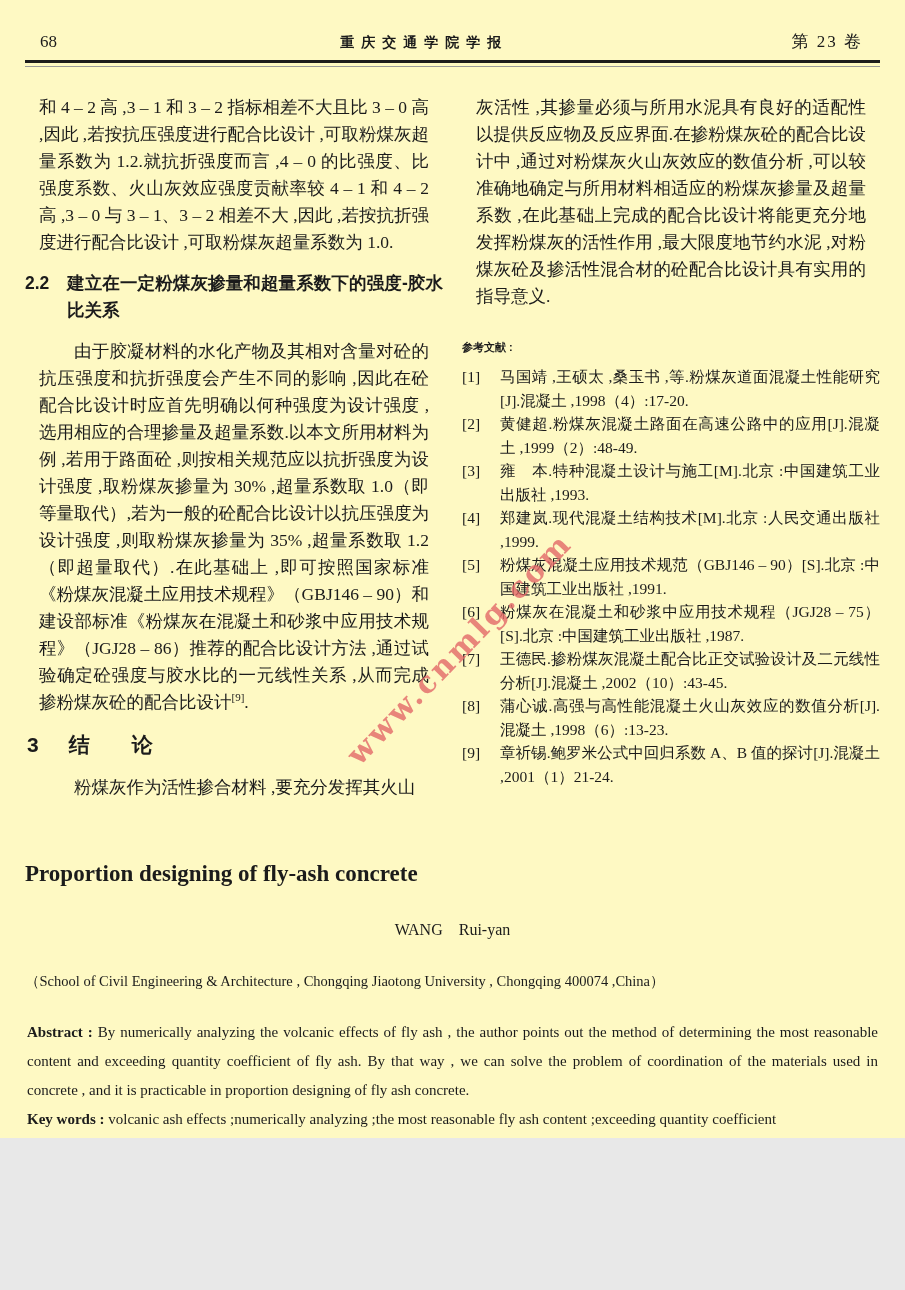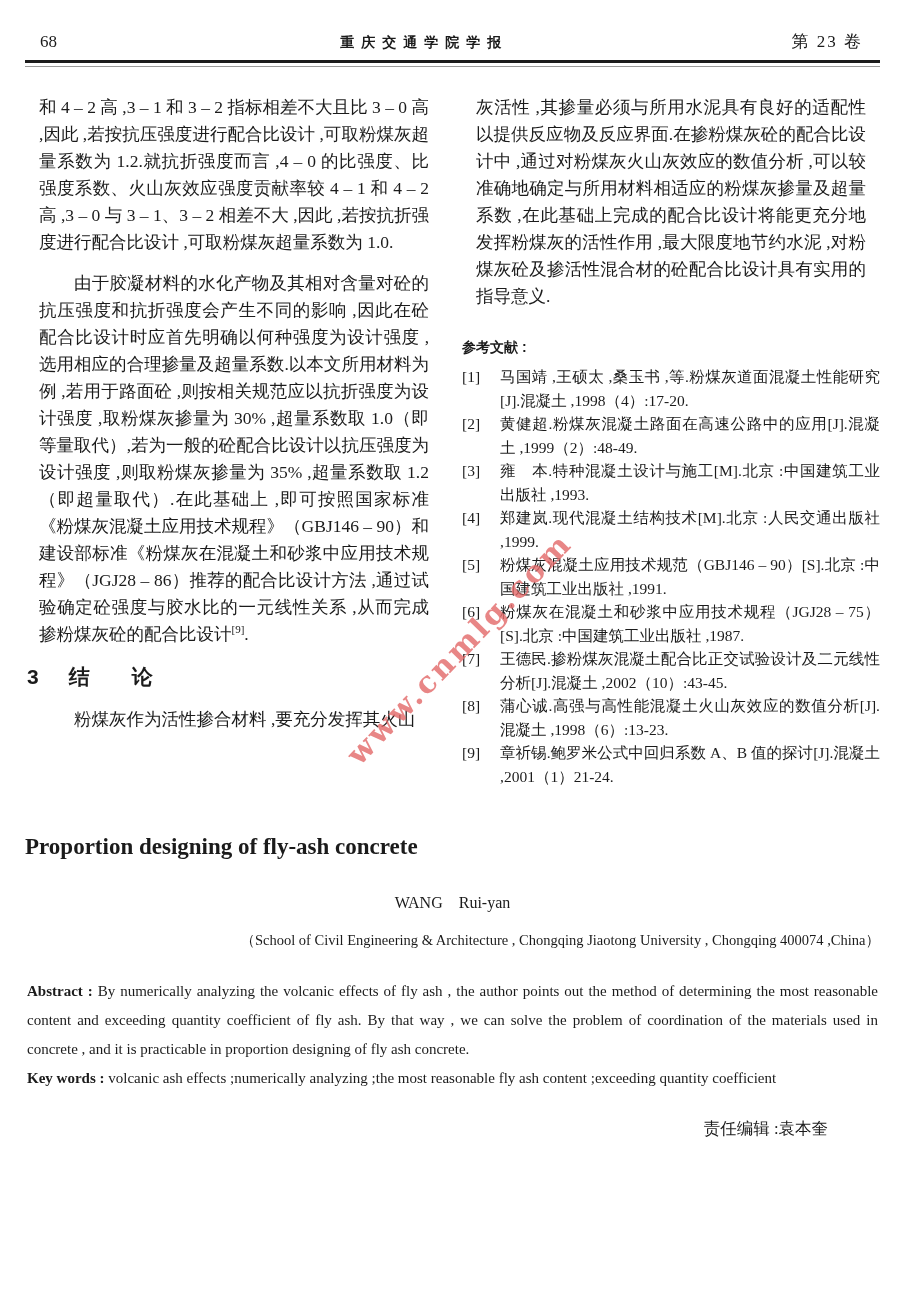--- a/index.html
+++ b/index.html
@@ -1,20 +1,20 @@
 <!DOCTYPE html>
 <html><head>
 <meta charset="utf-8">
 <style>
   html,body{margin:0;padding:0;background:#e8e8e8;}
   .page{
     position:relative;
-    width:905px;height:1290px;
+    width:905px;height:1138px;
     margin:0 auto;
-    background:#ffffff;
+    background:#fef9c3;
     color:#1b1b1b;
     font-family:"Liberation Serif", serif;
     overflow:hidden;
   }
   
   .header{
     display:flex;justify-content:space-between;align-items:baseline;
     padding:30px 42px 7px 40px;
   }
   .page-number{font-size:17px;}
@@ -39,32 +39,32 @@
   .h22 .htxt{flex:1;text-align:justify;}
   .h3{
     display:flex;align-items:baseline;gap:30px;
     font-family:"Liberation Sans", sans-serif;
     font-size:21px;font-weight:600;line-height:30px;
     margin:12px 0 10px 2px;
   }
   
   .refs-heading{
     font-family:"Liberation Sans", sans-serif;
-    font-weight:bold;font-size:14px;line-height:22px;
+    font-weight:bold;font-size:11px;line-height:22px;
     margin-top:26px;text-align:left;
   }
   .ref-list{margin-top:7px;font-size:15.5px;line-height:23.5px;}
   .ref{display:flex;}
   .ref .rnum{flex:0 0 38px;}
   .ref .rtxt{flex:1;text-align:justify;}
   
   .english{margin:46px 25px 0 25px;}
   .en-title{font-size:23px;font-weight:bold;margin:0;}
   .en-author{text-align:center;font-size:16px;margin-top:33px;}
-  .en-affil{text-align:right;font-size:14.5px;margin-top:17px;}
+  .en-affil{text-align:left;font-size:14.5px;margin-top:31px;}
   .abstract-block{margin:27px 2px 0 2px;font-size:15px;line-height:29px;text-align:justify;}
   .lbl{font-weight:bold;}
   .editor-line{text-align:right;padding-right:52px;margin-top:25px;font-size:16.5px;}
   
   .watermark{
     position:absolute;left:352px;top:742px;
     transform:rotate(-46deg);transform-origin:0 50%;
     font-family:"DejaVu Serif", serif;
     font-size:30px;font-weight:bold;letter-spacing:3px;
     color:rgba(226,104,104,0.8);
@@ -80,20 +80,24 @@
     <span class="page-number">68</span>
     <span class="journal-title">重庆交通学院学报</span>
     <span class="volume">第 23 卷</span>
   </div>
   <div class="header-rule"></div>
 
   <div class="columns">
 
     <div class="col">
       <p>和 4 – 2 高 ,3 – 1 和 3 – 2 指标相差不大且比 3 – 0 高 ,因此 ,若按抗压强度进行配合比设计 ,可取粉煤灰超量系数为 1.2.就抗折强度而言 ,4 – 0 的比强度、比强度系数、火山灰效应强度贡献率较 4 – 1 和 4 – 2 高 ,3 – 0 与 3 – 1、3 – 2 相差不大 ,因此 ,若按抗折强度进行配合比设计 ,可取粉煤灰超量系数为 1.0.</p>
+      <div class="h22">
+        <span class="hnum">2.2</span>
+        <span class="htxt">建立在一定粉煤灰掺量和超量系数下的强度-胶水比关系</span>
+      </div>
       <p class="indent"><span>由于胶凝材料的水化产物及其相对含量对砼的抗压强度和抗折强度会产生不同的影响 ,因此在砼配合比设计时应首先明确以何种强度为设计强度 ,选用相应的合理掺量及超量系数.以本文所用材料为例 ,若用于路面砼 ,则按相关规范应以抗折强度为设计强度 ,取粉煤灰掺量为 30% ,超量系数取 1.0（即等量取代）,若为一般的砼配合比设计以抗压强度为设计强度 ,则取粉煤灰掺量为 35% ,超量系数取 1.2（即超量取代）.在此基础上 ,即可按照国家标准《粉煤灰混凝土应用技术规程》（GBJ146 – 90）和建设部标准《粉煤灰在混凝土和砂浆中应用技术规程》（JGJ28 – 86）推荐的配合比设计方法 ,通过试验确定砼强度与胶水比的一元线性关系 ,从而完成掺粉煤灰砼的配合比设计</span><sup>[9]</sup><span>.</span></p>
       <div class="h3">
         <span>3</span>
         <span>结　　论</span>
       </div>
       <p class="indent">粉煤灰作为活性掺合材料 ,要充分发挥其火山</p>
     </div>
 
     <div class="col">
       <p>灰活性 ,其掺量必须与所用水泥具有良好的适配性以提供反应物及反应界面.在掺粉煤灰砼的配合比设计中 ,通过对粉煤灰火山灰效应的数值分析 ,可以较准确地确定与所用材料相适应的粉煤灰掺量及超量系数 ,在此基础上完成的配合比设计将能更充分地发挥粉煤灰的活性作用 ,最大限度地节约水泥 ,对粉煤灰砼及掺活性混合材的砼配合比设计具有实用的指导意义.</p>

